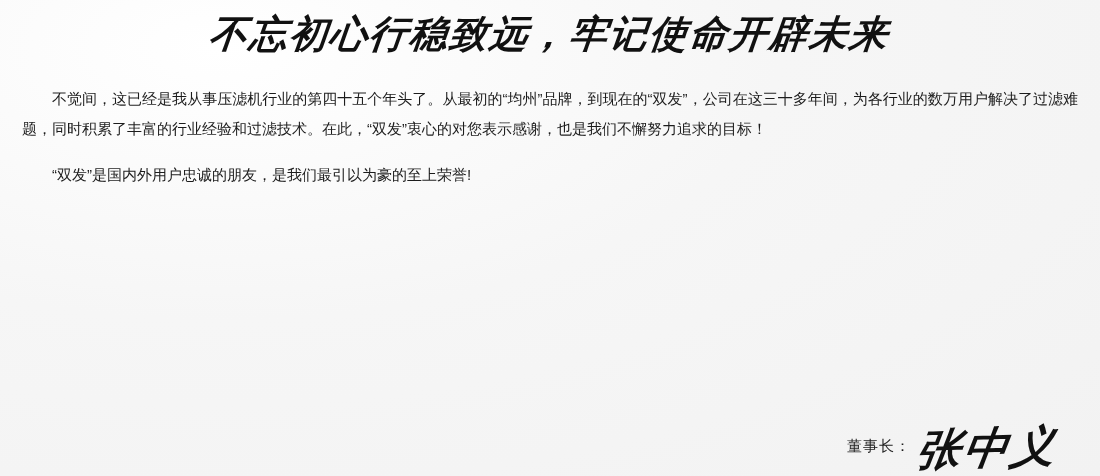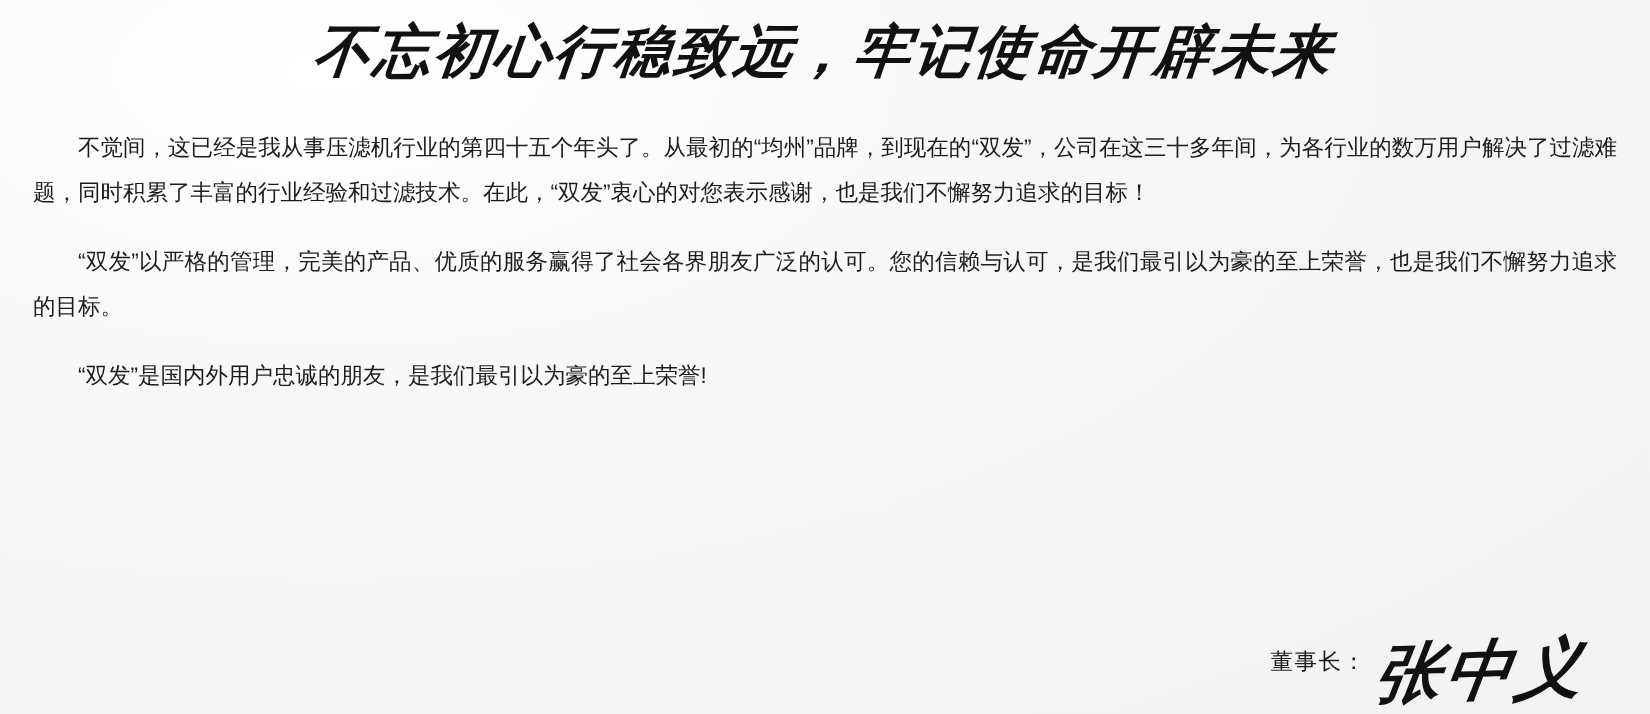--- a/index.html
+++ b/index.html
@@ -46,21 +46,21 @@
   }
   .para {
     margin: 0 0 16px 0;
     text-indent: 2em;
   }
   .sign-wrap {
     position: absolute;
     right: 34px;
     bottom: 6px;
     display: flex;
-    align-items: center;
+    align-items: flex-end;
     gap: 6px;
   }
   .sign-label {
     font-size: 15px;
     color: #1c1c1c;
     padding-bottom: 14px;
     letter-spacing: 1px;
   }
   .signature {
     font-family: "DejaVu Serif", serif;
@@ -76,21 +76,20 @@
 </style>
 </head>
 <body>
 
 <div class="page">
 
   <div class="headline">不忘初心行稳致远，牢记使命开辟未来</div>
 
   <div class="body-copy">
     <p class="para">不觉间，这已经是我从事压滤机行业的第四十五个年头了。从最初的“均州”品牌，到现在的“双发”，公司在这三十多年间，为各行业的数万用户解决了过滤难题，同时积累了丰富的行业经验和过滤技术。在此，“双发”衷心的对您表示感谢，也是我们不懈努力追求的目标！</p>
-    <p class="para">“双发”以严格的管理，完美的产品、优质的服务赢得了社会各界朋友广泛的认可。您的信赖与认可，是我们最引以为豪的至上荣誉，也是我们不懈努力追求的目标。</p>
     <p class="para">“双发”是国内外用户忠诚的朋友，是我们最引以为豪的至上荣誉!</p>
   </div>
 
   <div class="sign-wrap">
     <span class="sign-label">董事长：</span>
     <span class="signature">张中义</span>
   </div>
 
 </div>
 

